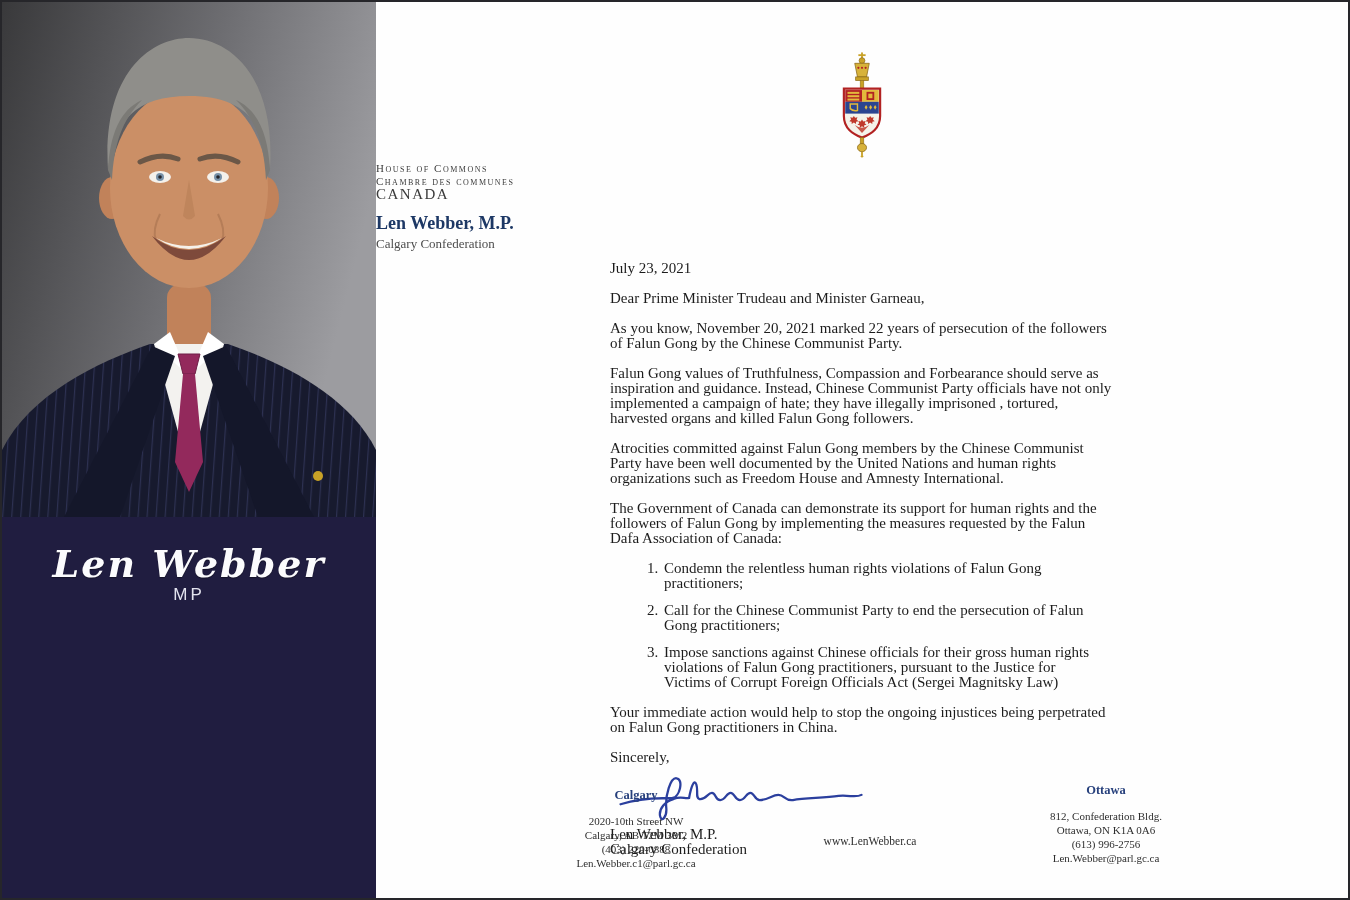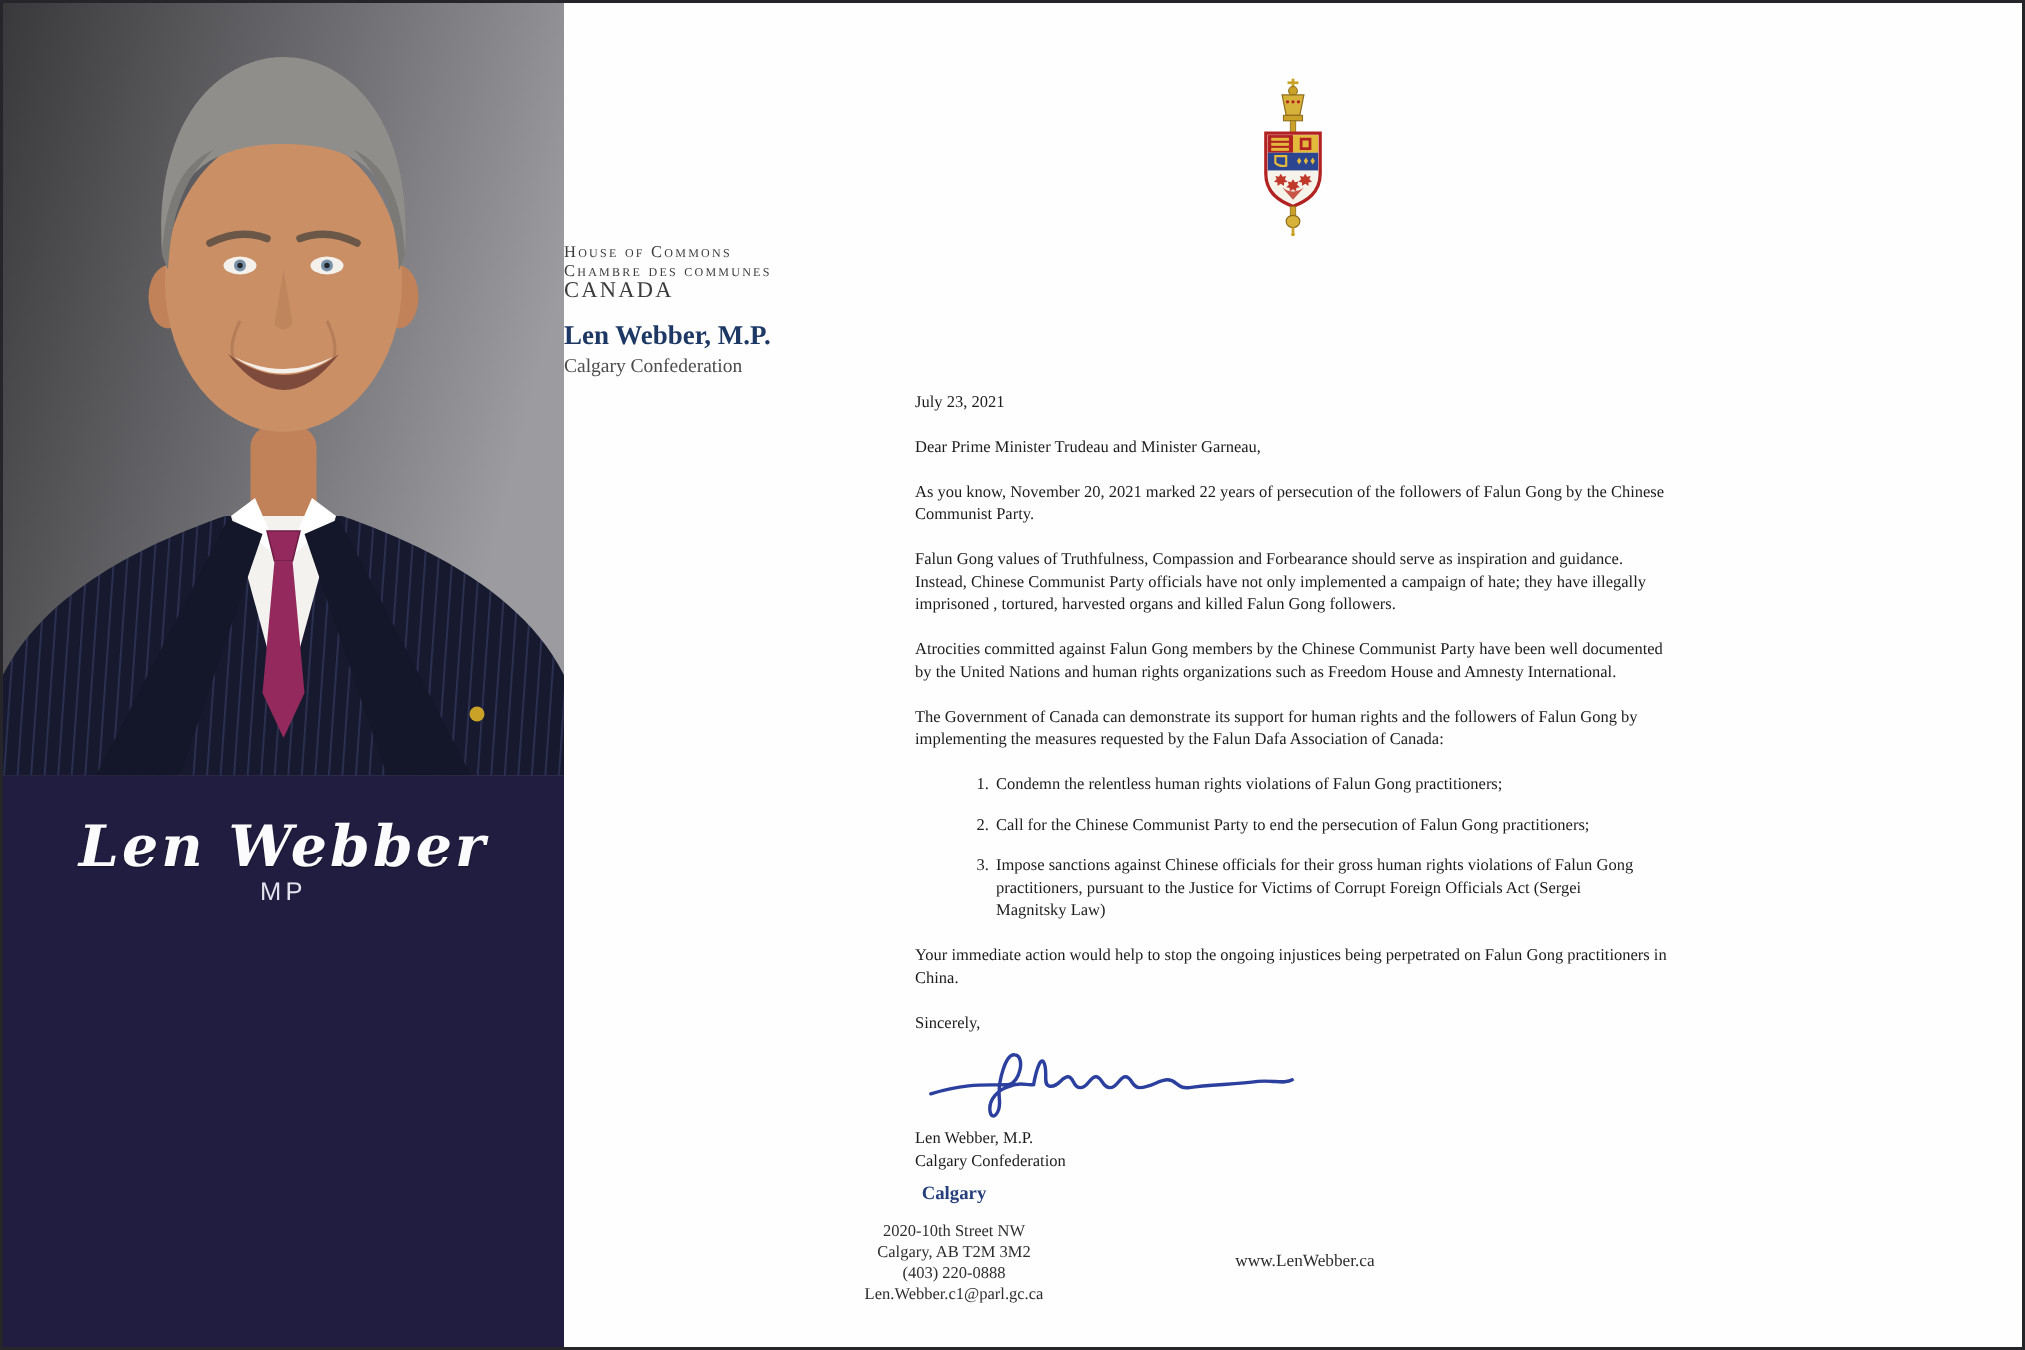--- a/index.html
+++ b/index.html
@@ -39,21 +39,21 @@
   }
   .org-line.canada{font-variant:normal;text-transform:uppercase;font-size:15px;font-family:Liberation Serif, serif;}
   .mp-name{
     margin-top:12px;font-size:18px;line-height:20px;font-weight:bold;
     color:#1d3865;font-family:"Liberation Serif",serif;
   }
   .riding{margin-top:3px;font-size:13px;line-height:15px;color:#4c4c4c;}
   
   .letter-body{
     width:504px;margin:10px auto 0 auto;text-align:left;
-    font-size:11px;line-height:15px;color:#1c1c1c;
+    font-size:15px;line-height:15px;color:#1c1c1c;
   }
   .para{margin:0 0 15px 0;}
   .list{margin:0 0 15px 0;padding-left:40px;}
   .list li{margin:12px;padding-left:2px;}
   .valediction{margin:0;}
   .signature{display:block;margin:6px 0 0 6px;}
   .signer{margin-top:2px;}
   .signer div{line-height:15px;}
   
   .footer-col{position:absolute;width:210px;text-align:center;
@@ -221,15 +221,22 @@
     <div class="footer-col calgary">
       <div class="footer-title">Calgary</div>
       <div>2020-10th Street NW</div>
       <div>Calgary, AB T2M 3M2</div>
       <div>(403) 220-0888</div>
       <div>Len.Webber.c1@parl.gc.ca</div>
     </div>
 
     <div class="website">www.LenWebber.ca</div>
 
+    <div class="footer-col ottawa">
+      <div class="footer-title">Ottawa</div>
+      <div>812, Confederation Bldg.</div>
+      <div>Ottawa, ON K1A 0A6</div>
+      <div>(613) 996-2756</div>
+      <div>Len.Webber@parl.gc.ca</div>
+    </div>
 
   </main>
 </div>
 
 </body></html>

